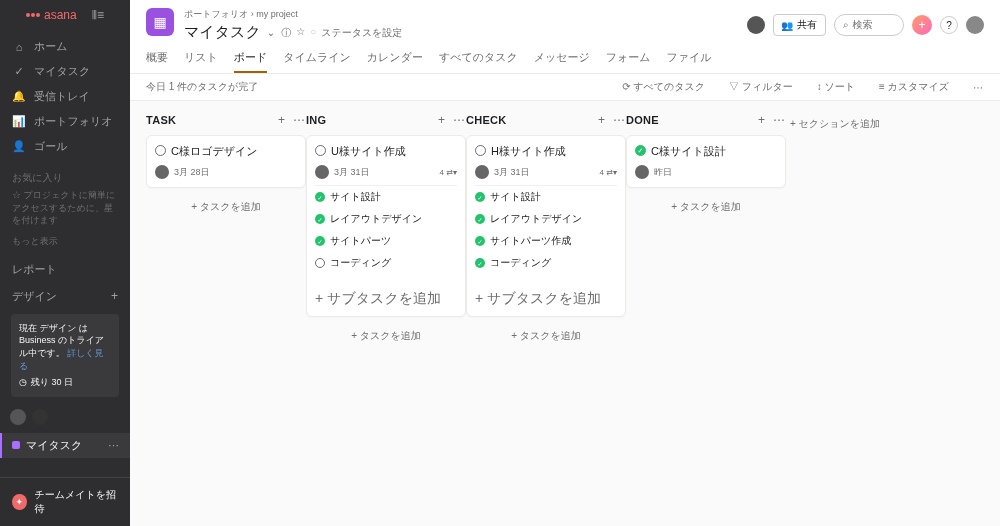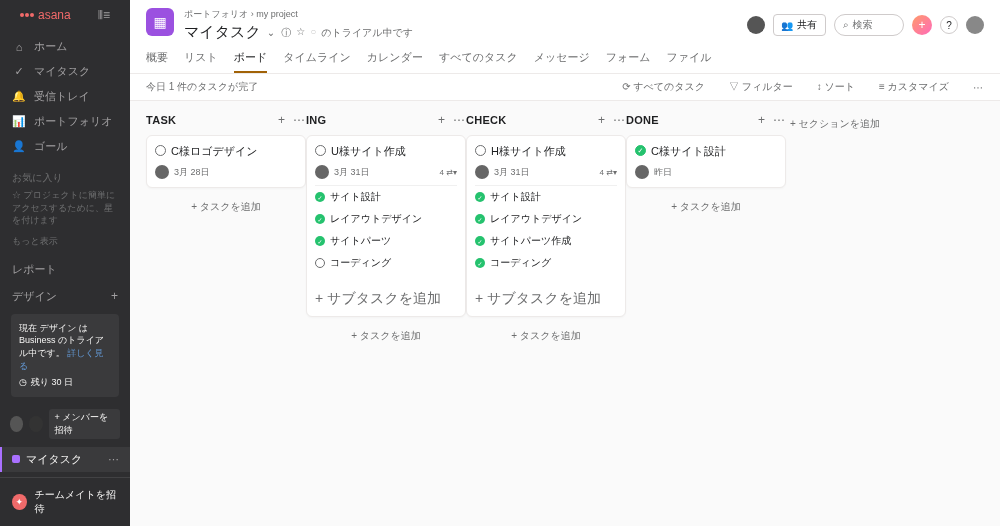--- a/index.html
+++ b/index.html
@@ -1,18 +1,18 @@
 <!DOCTYPE html>
 <html><head>
 <meta charset="utf-8">
 <style>
 *{margin:0;padding:0;box-sizing:border-box;font-family:-apple-system,BlinkMacSystemFont,"Segoe UI",sans-serif}
 body{display:flex;width:1000px;height:526px;overflow:hidden;background:#fff;font-size:11px;color:#1e1f21}
 .sidebar{width:130px;background:#2e2e30;color:#a2a0a2;display:flex;flex-direction:column;flex-shrink:0}
-.sb-top{display:flex;align-items:center;justify-content:space-between;padding:8px 20px}
+.sb-top{display:flex;align-items:center;justify-content:space-between;padding:8px 26px}
 .logo{display:flex;align-items:center;gap:4px;color:#f06a6a;font-weight:500;font-size:12px}
 .logo-dots{display:flex;gap:1px}
 .logo-dots span{width:4px;height:4px;border-radius:50%;background:#f06a6a}
 .collapse-icon{color:#a2a0a2;font-size:12px}
 .sb-nav{padding:4px 0}
 .sb-item{display:flex;align-items:center;gap:8px;padding:5px 12px;cursor:pointer;font-size:11px}
 .sb-icon{width:14px;display:flex;justify-content:center}
 .sb-section{padding:8px 12px 4px;font-size:10px;color:#6d6e6f}
 .sb-hint{padding:0 12px 6px;font-size:9px;color:#6d6e6f;line-height:1.4}
 .sb-more{padding:2px 12px 8px;font-size:9px;color:#6d6e6f}
@@ -124,21 +124,20 @@
     <span>現在 デザイン は Business のトライアル中です。</span>
     <a>詳しく見る</a>
     <div class="sb-days">
       <span>◷</span>
       <span>残り 30 日</span>
     </div>
   </div>
   <div class="sb-members">
     <div class="sb-avatar"></div>
     <div class="sb-avatar" style="background:#333"></div>
-    <span class="sb-invite">+ メンバーを招待</span>
   </div>
   <div class="sb-project">
     <div class="sb-proj-left">
       <span class="sb-sq"></span>
       <span>マイタスク</span>
     </div>
     <span class="dots">⋯</span>
   </div>
   <div class="sidebar-spacer"></div>
   <div class="sb-footer">
@@ -156,21 +155,21 @@
           <div class="crumb">
             <span>ポートフォリオ</span> › <span>my project</span>
           </div>
           <div class="title-row">
             <span class="title">マイタスク</span>
             <span style="font-size:10px;color:#6d6e6f">⌄</span>
             <span class="title-icons">
               <span>ⓘ</span>
               <span>☆</span>
               <span style="color:#ccc">○</span>
-              <span>のトライアル中です</span>
+              <span>ステータスを設定</span>
             </span>
           </div>
         </div>
       </div>
       <div class="header-right">
         <div class="hr-avatar"></div>
         <div class="share-btn">
           <span>👥</span>
           <span>共有</span>
         </div>

